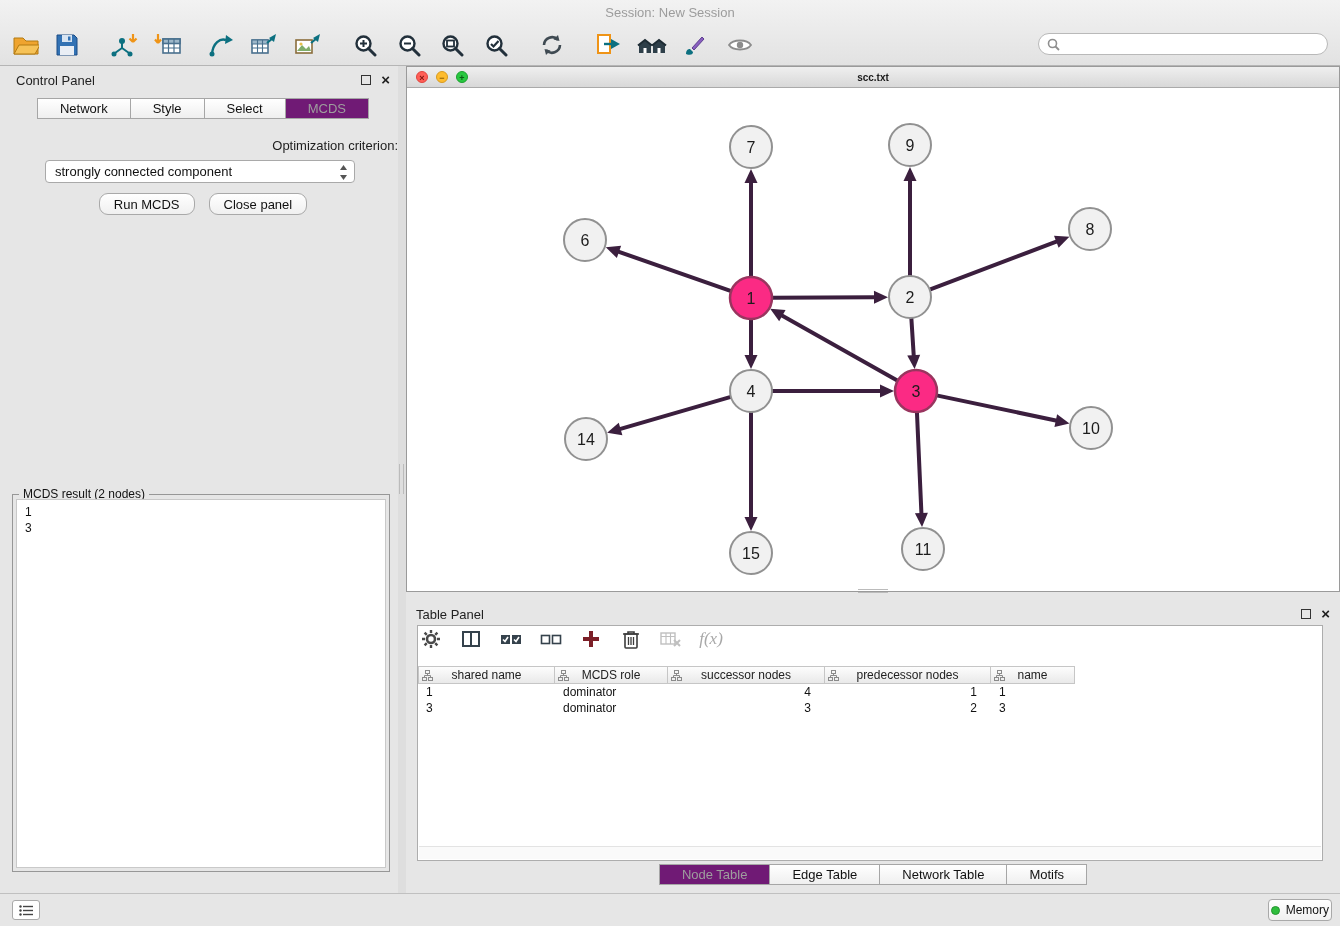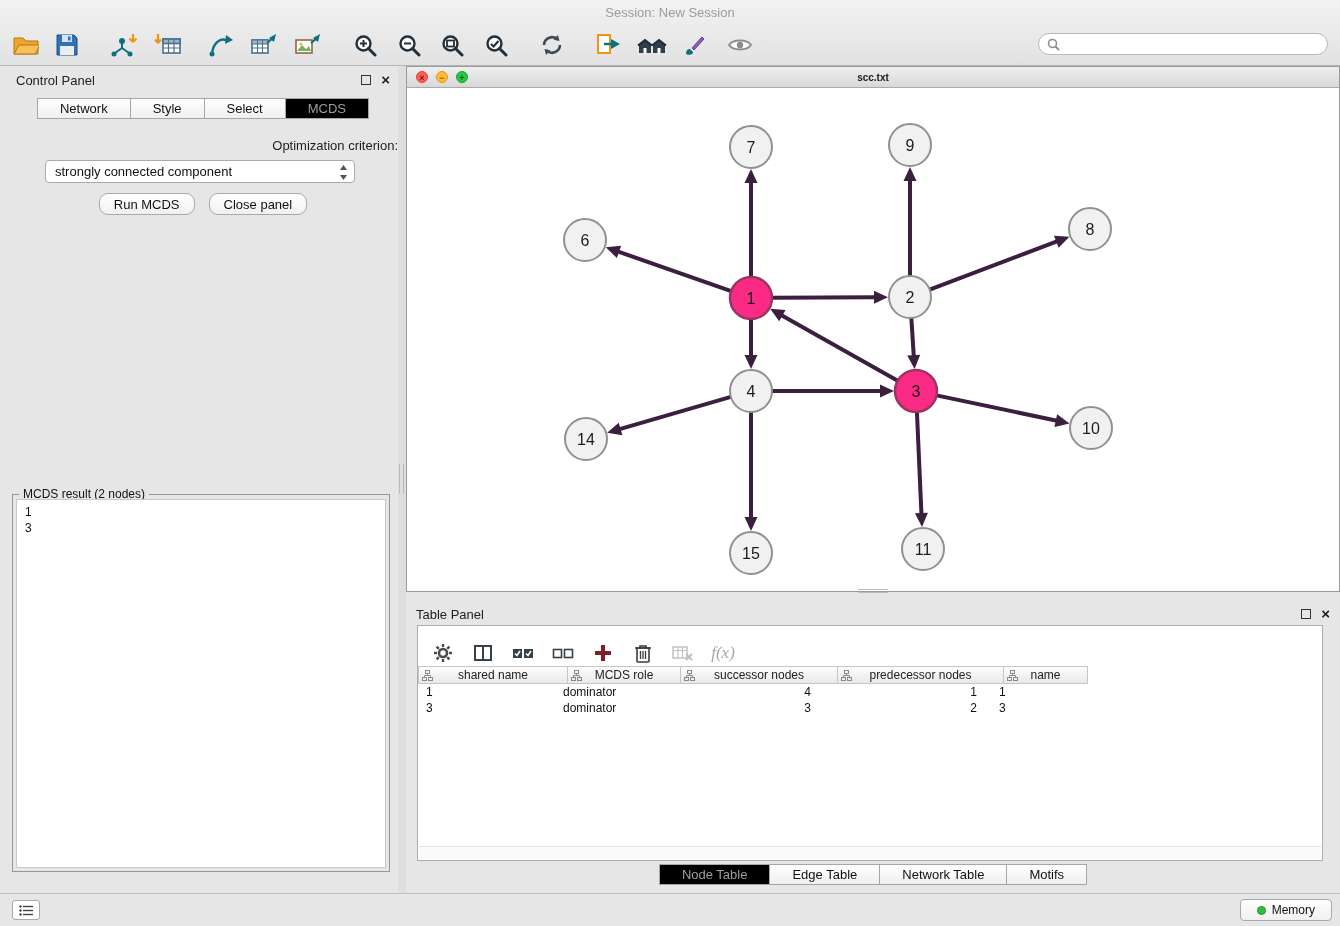--- a/index.html
+++ b/index.html
@@ -27,21 +27,21 @@
                   align-items:center; padding:0 8px; font-size:13px; color:#222; }
   .panel-header .sp { flex:1; }
   .float-ico { width:10px; height:10px; border:1.5px solid #333; margin-right:10px; display:inline-block; }
   .close-ico { font-size:15px; font-weight:700; color:#222; line-height:10px; cursor:pointer; }
   .seg-tabs { position:absolute; left:0; right:0; display:flex; justify-content:center; }
   .cp-tabs { top:32px; }
   .seg-tab { height:21px; line-height:19px; padding:0 22px; font-size:13px; color:#111;
              background:linear-gradient(#fff,#efefef); border:1px solid #a6a6a6; margin-left:-1px;
              cursor:pointer; }
   .seg-tab:first-child { margin-left:0; }
-  .seg-tab.active { background:#000000; color:#9e9e9e; }
+  .seg-tab.active { background:#701a75; color:#9e9e9e; }
   .opt-label { position:absolute; left:0; right:0; top:72px; text-align:right; font-size:13px; color:#1d1d1d; }
   .combo { position:absolute; left:37px; top:94px; width:310px; height:23px; background:#fff;
            border:1px solid #a9a9a9; border-radius:4px; display:flex; align-items:center;
            padding:0 22px 0 9px; font-size:13px; color:#111; cursor:pointer; }
   .combo svg { position:absolute; right:6px; top:4px; }
   .cp-buttons { position:absolute; left:0; right:0; top:127px; display:flex; justify-content:center; gap:14px; }
   .cp-buttons button { height:22px; padding:0 14px; font-size:13px; color:#111;
                        font-family:"Liberation Sans",sans-serif;
                        background:linear-gradient(#fff,#f0f0f0); border:1px solid #a9a9a9;
                        border-radius:9px; cursor:pointer; }
@@ -74,21 +74,21 @@
 
   
   .table-panel { position:absolute; left:406px; top:592px; width:934px; height:301px; background:#e6e6e6; }
   .h-grip { position:absolute; left:452px; top:-3px; width:30px; height:4px;
             border-top:1px solid #bbb; border-bottom:1px solid #bbb; }
   .tp-header { position:absolute; left:0; right:0; top:8px; height:28px; display:flex; align-items:center;
                padding:0 10px; font-size:13px; color:#222; }
   .tbl-container { position:absolute; left:11px; top:33px; width:906px; height:236px;
                    background:#fff; border:1px solid #adadad; }
   .tbl-toolbar { position:absolute; left:0; right:0; top:0; height:40px; display:flex;
-                 align-items:flex-end; padding-left:12px; gap:14px; }
+                 align-items:flex-start; padding-left:0; gap:14px; }
   .tico { width:26px; height:26px; display:flex; align-items:center; justify-content:center; cursor:pointer; }
   .fx-label { font-family:"Liberation Serif",serif; font-style:italic; font-size:17px; color:#a8a8a8; }
   .tbl-head { position:absolute; left:0; top:40px; height:18px; display:flex; }
   .th-cell { position:relative; height:18px; background:linear-gradient(#fdfdfd,#e9e9e9);
              border:1px solid #c6c6c6; border-left:none; display:flex; align-items:center;
              justify-content:center; font-size:12px; color:#222; cursor:pointer; }
   .th-cell:first-child { border-left:1px solid #c6c6c6; }
   .th-ico { position:absolute; left:3px; top:3px; }
   .tbl-body { position:absolute; left:0; top:58px; right:0; }
   .t-row { display:flex; height:16px; }
@@ -96,21 +96,21 @@
   .tbl-scroll { position:absolute; left:1px; right:1px; bottom:1px; height:13px; background:#fafafa;
                 border-top:1px solid #e3e3e3; cursor:pointer; }
   .tp-tabs { top:272px; }
 
   
   .statusbar { position:absolute; left:0; top:893px; width:1340px; height:33px;
                background:#e6e6e6; border-top:1px solid #c0c0c0; }
   .list-btn { position:absolute; left:12px; top:6px; width:28px; height:20px; background:#fff;
               border:1px solid #a9a9a9; border-radius:3px; display:flex; align-items:center;
               justify-content:center; cursor:pointer; }
-  .memory-btn { position:absolute; right:8px; top:5px; height:22px; padding:0 16px;
+  .memory-btn { position:absolute; right:8px; top:5px; height:22px; padding:0 2px;
                 background:linear-gradient(#fff,#f0f0f0); border:1px solid #a9a9a9; border-radius:4px;
                 display:flex; align-items:center; gap:6px; font-size:12px; color:#111; cursor:pointer; }
   .mem-dot { width:9px; height:9px; border-radius:50%; background:#2fbe3d; border:1px solid #23962f; }
 </style>
 </head>
 <body>
 
 <div class="app">
 
   <div class="chrome">
@@ -452,21 +452,21 @@
             <rect x="1" y="3" width="14" height="11" fill="#fff" stroke="#bfbfbf" stroke-width="1.4"></rect>
             <path d="M1 6.5h14M6 3v11M10.5 3v11" stroke="#bfbfbf" stroke-width="1.1"></path>
             <path d="M14 10l6 6M20 10l-6 6" stroke="#bfbfbf" stroke-width="2"></path>
           </svg>
         </span>
         <span class="tico">
           <span class="fx-label">f(x)</span>
         </span>
       </div>
       <div class="tbl-head">
-          <div class="th-cell" style="width: 150px;">
+          <div class="th-cell" style="width: 137px;">
             <span class="th-ico"><svg width="11" height="11" viewBox="0 0 11 11">
                 <rect x="3.5" y="0.5" width="4" height="3" fill="none" stroke="#8a8a8a"></rect>
                 <rect x="0.5" y="7.5" width="4" height="3" fill="none" stroke="#8a8a8a"></rect>
                 <rect x="6.5" y="7.5" width="4" height="3" fill="none" stroke="#8a8a8a"></rect>
                 <path d="M5.5 3.5v2M2.5 7.5v-2h6v2" fill="none" stroke="#8a8a8a"></path>
               </svg></span>
             <span>shared name</span>
           </div>
           <div class="th-cell" style="width: 113px;">
             <span class="th-ico"><svg width="11" height="11" viewBox="0 0 11 11">

